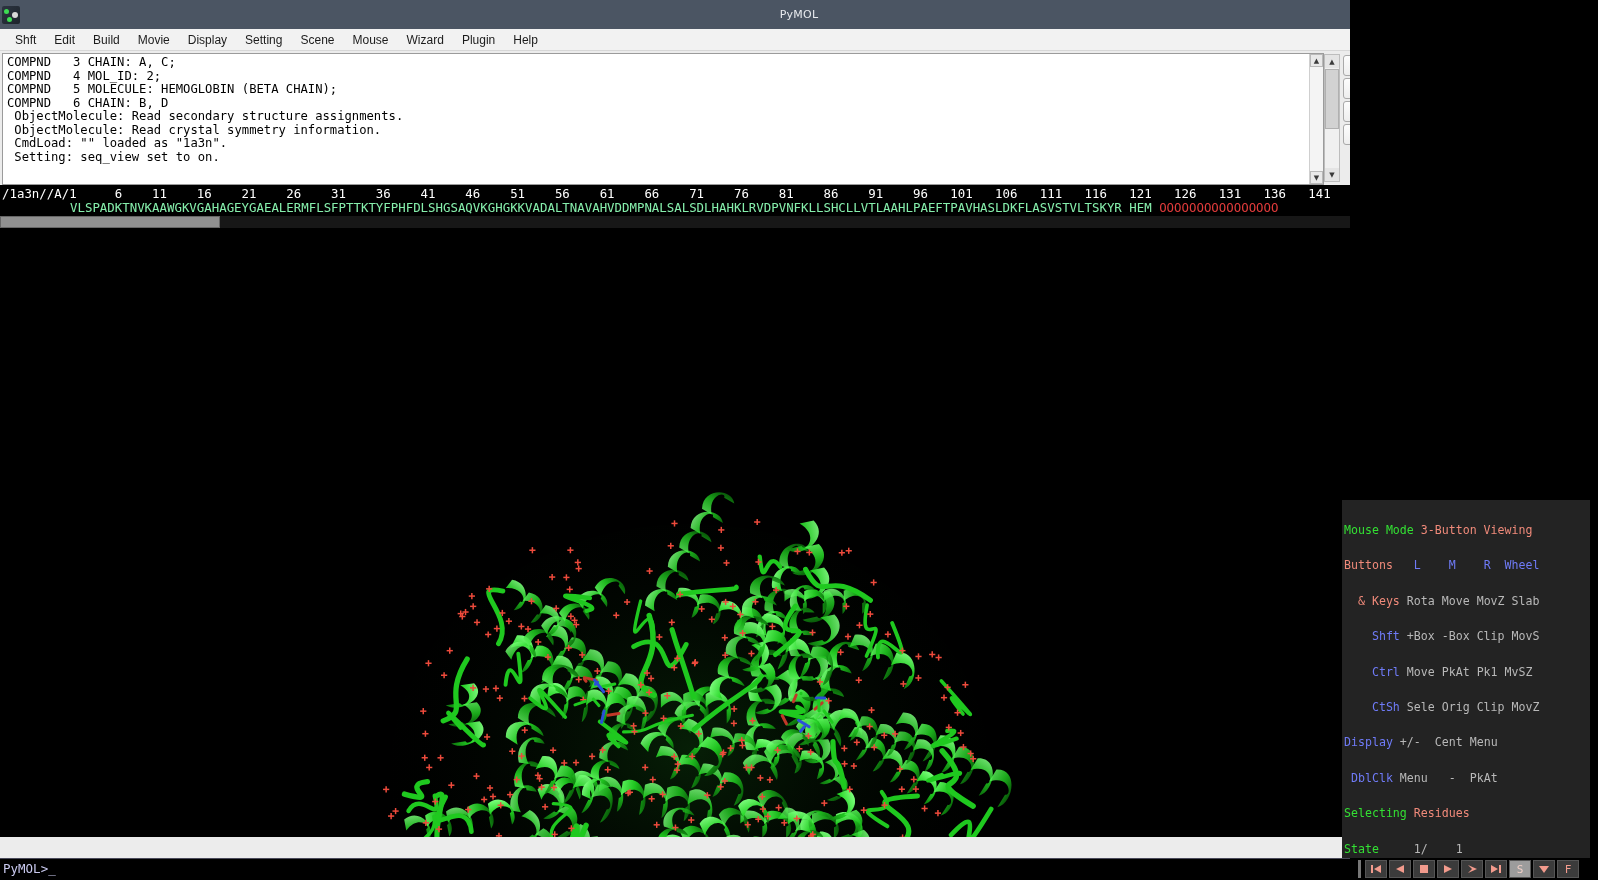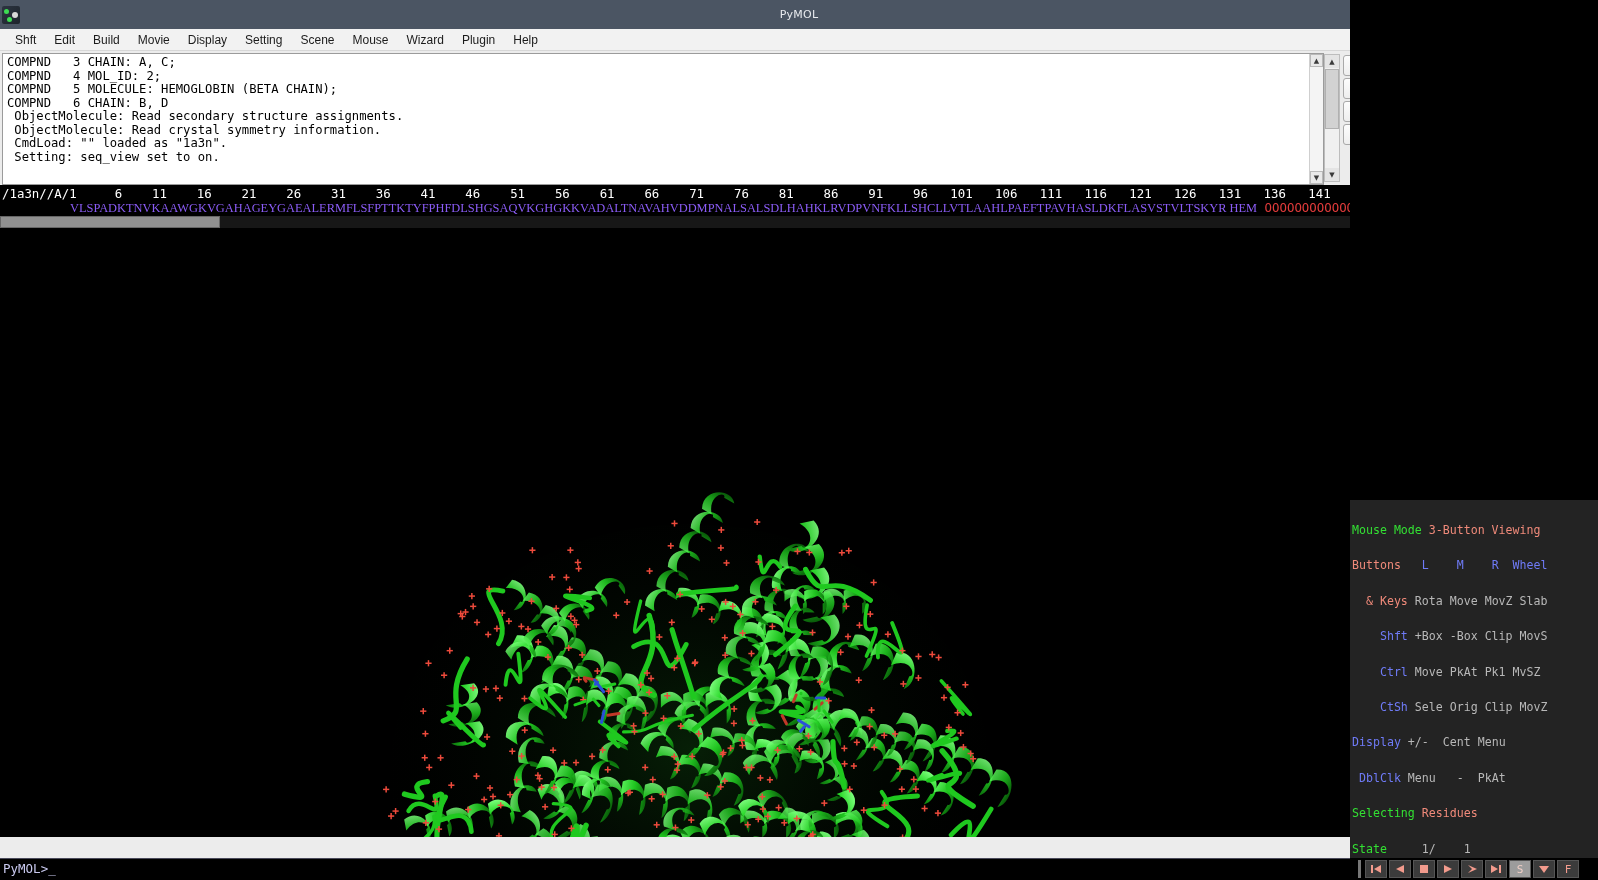--- a/index.html
+++ b/index.html
@@ -112,21 +112,21 @@
   .seqview {
     width: 1350px; background: #000; position: relative; overflow: hidden; flex: none;
   }
   .seqline {
     font-family: "DejaVu Sans Mono", monospace; font-size: 12.4px;
     line-height: 14px; white-space: pre; position: absolute; left: 0;
   }
   .seqnums { top: 2px; color: #ffffff; }
   .seqchain { top: 2px; color: #ffffff; }
   .seqres { top: 16px; }
-  .seqres .g { color: #8b5cf6; font-family: Liberation Serif, serif; }
+  .seqres .g { color: #86efac; }
   .seqres .r { color: #e23b3b; }
   .seqscroll { position: absolute; left: 0; top: 31px; height: 12px; width: 1350px; background: #171717; }
   .seqscroll .thumb { height: 12px; width: 220px; background: #909090; border: 1px solid #666; }
 
   .objpanel { flex: 1; background: #dcdcdc; padding: 0; }
   .objrow { display: flex; align-items: stretch; height: 17px; margin-bottom: 2px; }
   .objname {
     flex: 1; background: #8e8e8e; color: #ffffff;
     font-family: "DejaVu Sans Mono", monospace; font-size: 12px; line-height: 17px;
     padding-left: 4px; white-space: nowrap; overflow: hidden;
@@ -147,21 +147,21 @@
   
   .viewport {
     position: relative; width: 1350px; height: 608px; background: #000; overflow: hidden;
   }
   .viewport svg { position: absolute; left: 0; top: 0; }
 
   .sidepane {
     position: absolute; right: 0; width: 248px; top: 0; bottom: 0; background: #000;
   }
   .mouselegend {
-    position: absolute; right: 0; bottom: 0; width: 248px;
+    position: absolute; right: 8px; bottom: 0; width: 248px;
     background: #232323; padding: 2px 2px 1px 2px;
     font-family: "DejaVu Sans Mono", monospace; font-size: 11.6px; line-height: 11.8px;
     white-space: pre;
   }
   .ml-row { display: block; }
   .c-green { color: #33e033; }
   .c-salmon { color: #f08a7a; }
   .c-blue { color: #6f7bf7; }
   .c-gray { color: #b8b8b8; }
 

